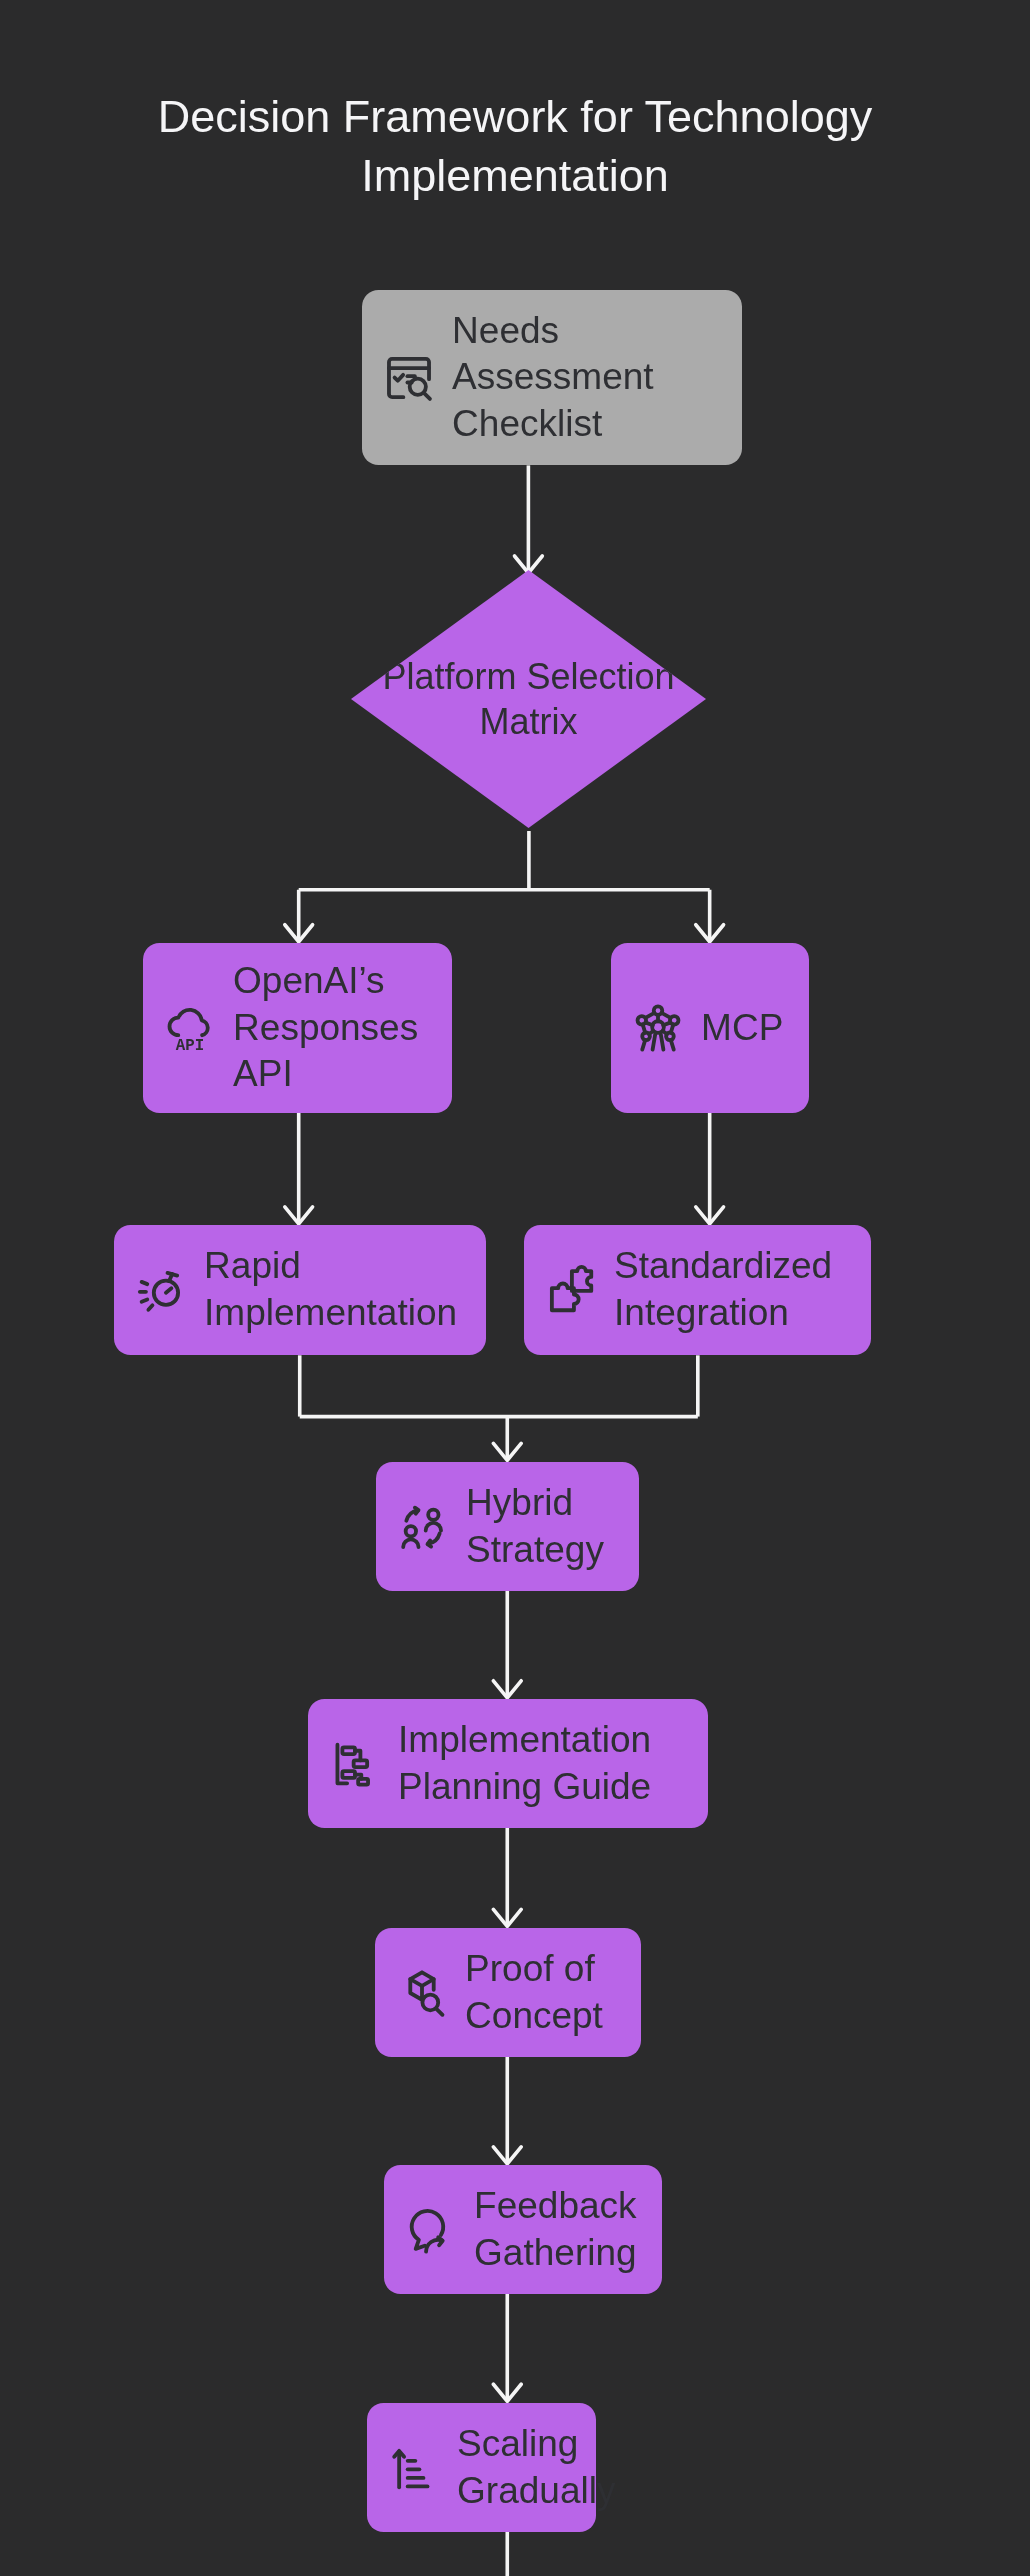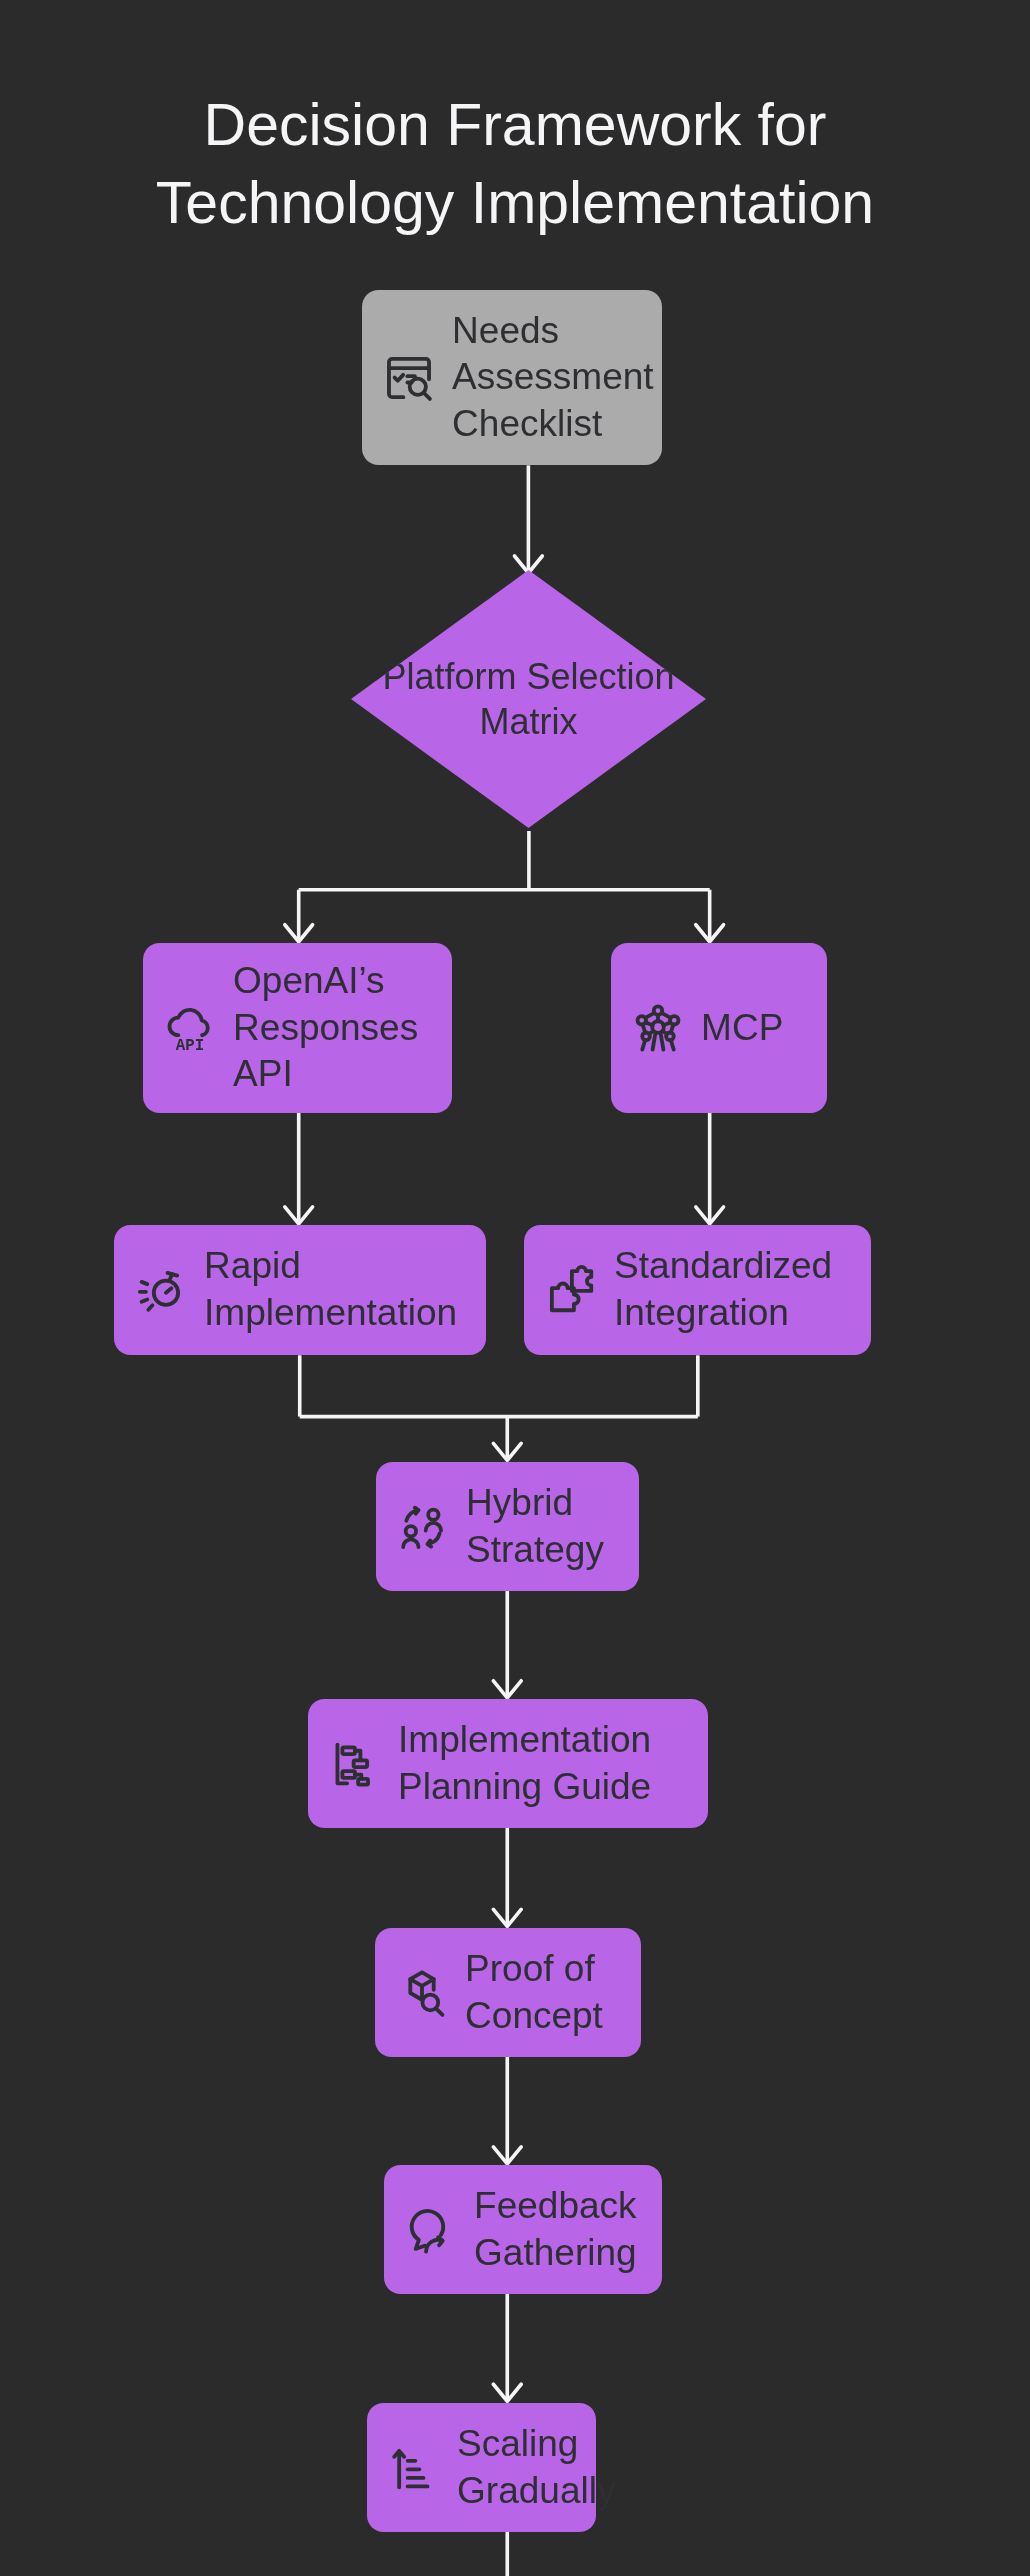--- a/index.html
+++ b/index.html
@@ -11,21 +11,21 @@
     overflow: hidden;
     font-family: "Liberation Sans", "DejaVu Sans", sans-serif;
   }
   .title {
     position: absolute;
     left: 113px;
     top: 87px;
     width: 804px;
     text-align: center;
     color: #f5f5f7;
-    font-size: 59px;
+    font-size: 45px;
     line-height: 1.32;
     font-weight: 500;
   }
   #connectors {
     position: absolute;
     left: 0; top: 0;
     width: 1030px; height: 2862px;
   }
   #connectors path {
     stroke: #f5f5f5;
@@ -65,23 +65,23 @@
     display: flex;
     align-items: center;
     justify-content: center;
     text-align: center;
     color: #2e2f33;
     font-size: 36px;
     line-height: 1.25;
     font-weight: 500;
   }
   
-  #node-needs        { left: 362px;  top: 290px;  width: 300px; height: 175px; }
+  #node-needs        { left: 362px;  top: 290px;  width: 380px; height: 175px; }
   #node-openai       { left: 143px;  top: 943px; width: 309px; height: 170px; }
-  #node-mcp          { left: 611px; top: 943px; width: 216px; height: 170px; }
+  #node-mcp          { left: 611px; top: 943px; width: 198px; height: 170px; }
   #node-rapid        { left: 114px;  top: 1225px; width: 372px; height: 130px; justify-content: center; }
   #node-standardized { left: 524px; top: 1225px; width: 347px; height: 130px; align-items: center; }
   #node-hybrid       { left: 376px;  top: 1462px; width: 263px; height: 129px; }
   #node-planning     { left: 308px;  top: 1699px; width: 400px; height: 129px; }
   #node-poc          { left: 375px;  top: 1928px; width: 266px; height: 129px; }
   #node-feedback     { left: 384px;  top: 2165px; width: 278px; height: 129px; }
   #node-scaling      { left: 367px;  top: 2403px; width: 229px; height: 129px; }
 </style>
 </head>
 <body>

